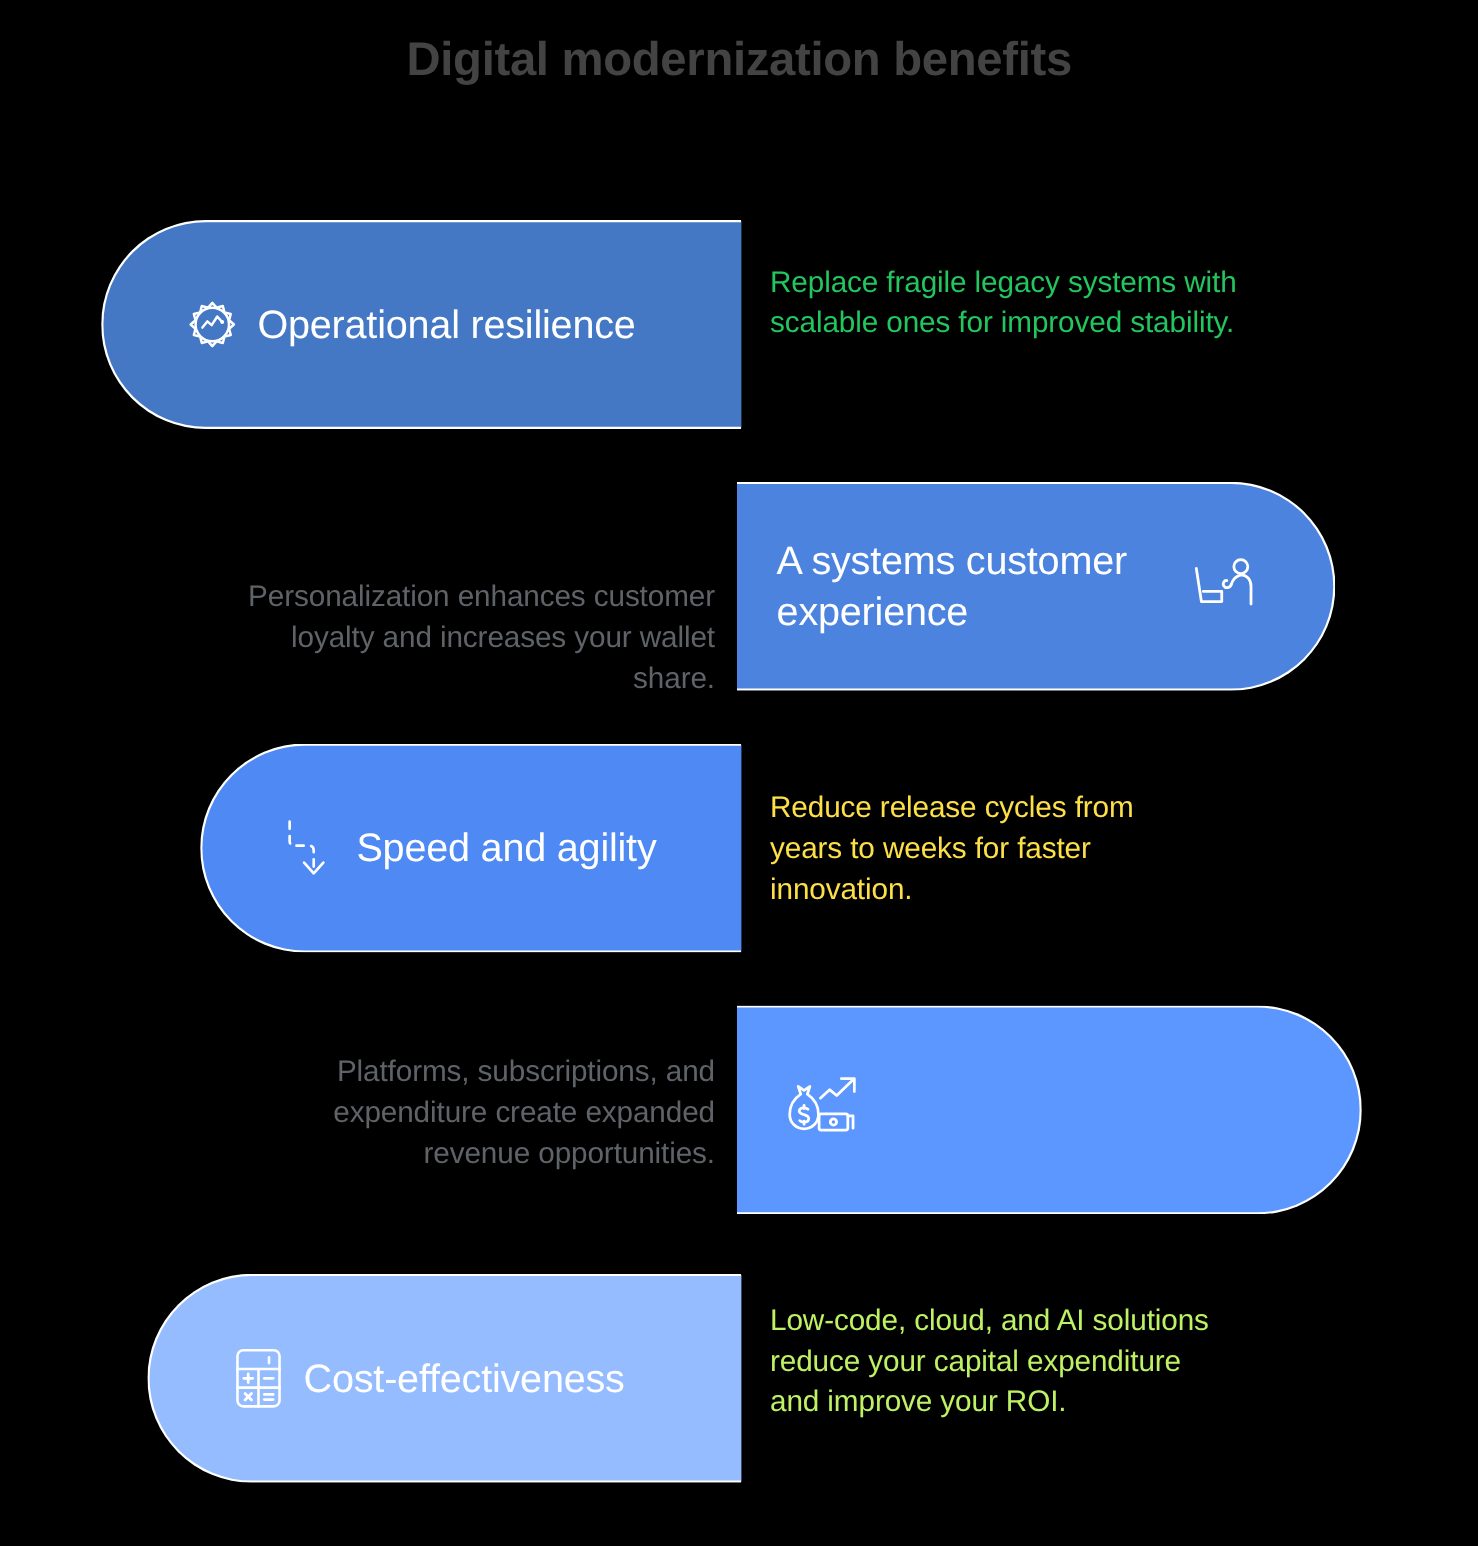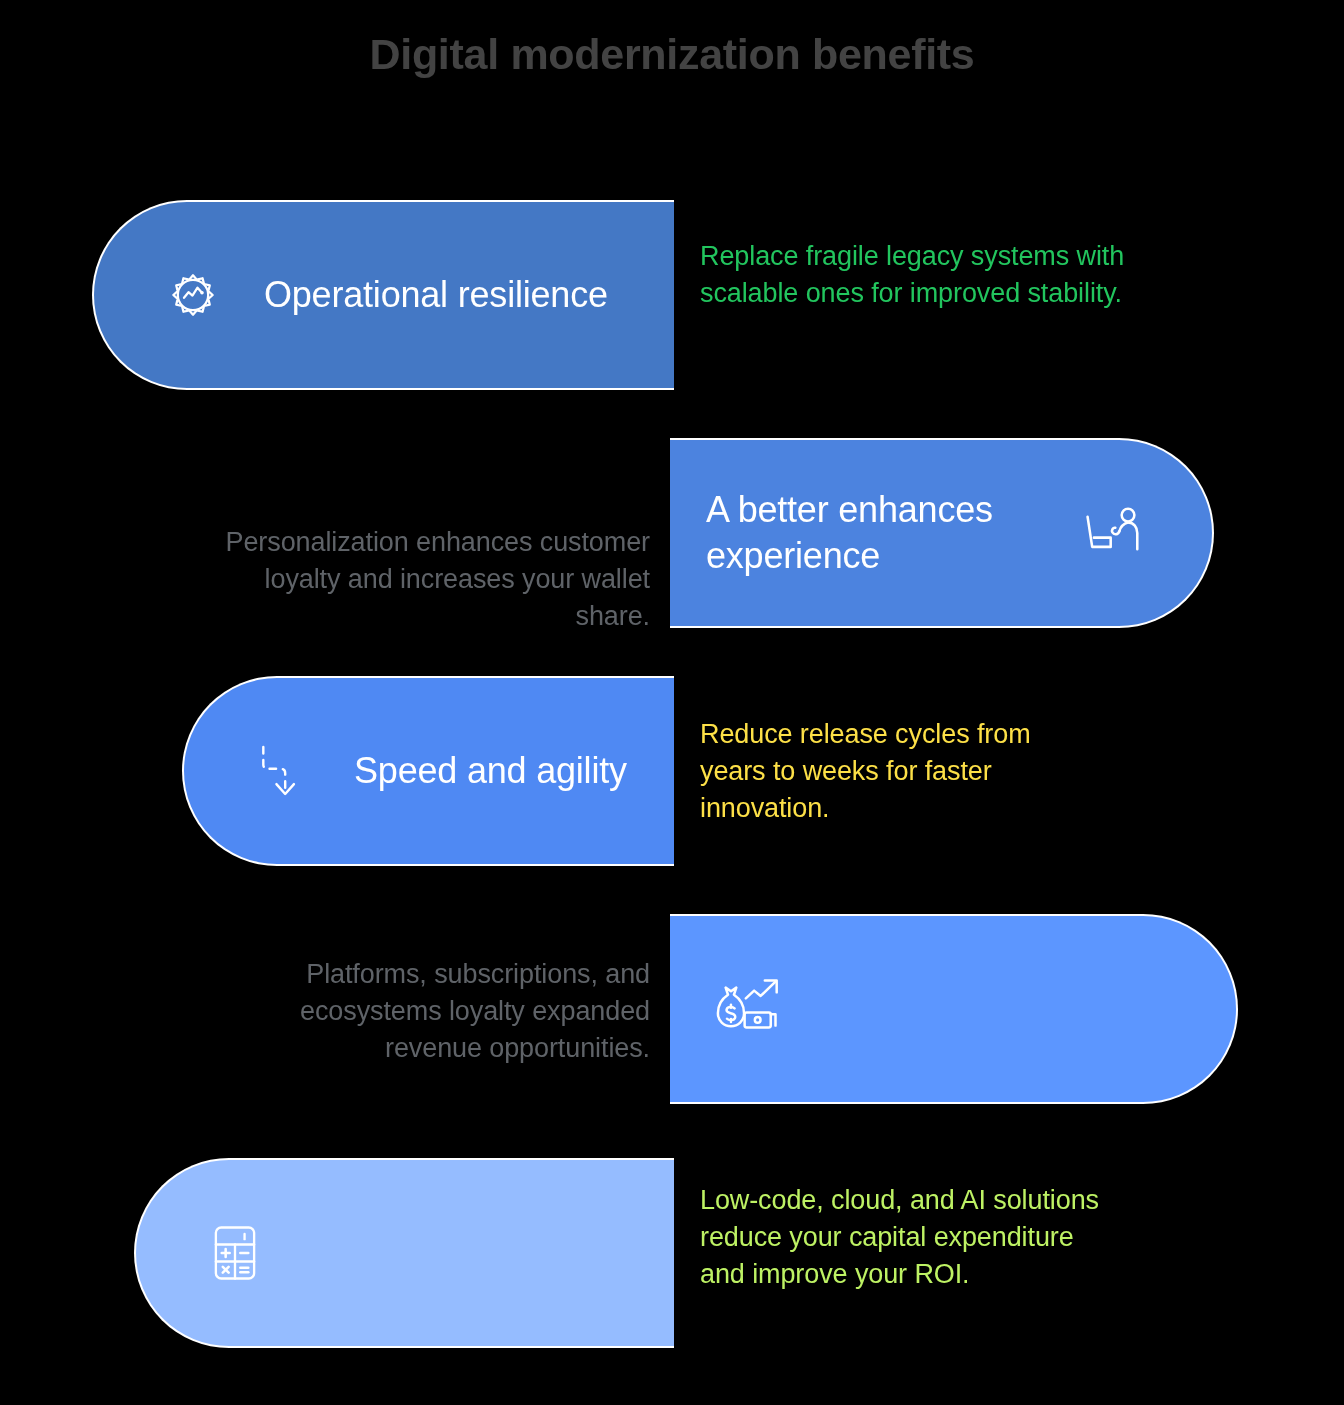--- a/index.html
+++ b/index.html
@@ -93,21 +93,21 @@
 
   .pill-label {
     color: #ffffff;
     font-size: 36px;
     font-weight: 400;
     line-height: 1.28;
     letter-spacing: -0.2px;
   }
 
   
-  .pill.left .pill-label { margin-left: 30px; }
+  .pill.left .pill-label { }
   .pill.right .pill-label { margin-right: 30px; }
   .pill.right .pill-inner { justify-content: space-between; }
 
   .desc {
     position: absolute;
     color: #5f6368;
     font-size: 27px;
     line-height: 1.37;
     font-weight: 400;
     letter-spacing: -0.1px;
@@ -154,21 +154,21 @@
         </span>
         <span class="pill-label">Operational resilience</span>
       </div>
     </div>
     <div class="desc to-right" style="color: #22c55e;">Replace fragile legacy systems with scalable ones for improved stability.</div>
   </div>
 
   <div class="row" id="row-2">
     <div class="pill right" style="background: rgb(76, 131, 223);">
       <div class="pill-inner">
-        <span class="pill-label">A better enhances experience</span>
+        <span class="pill-label">A systems customer experience</span>
         <span class="pill-icon">
           <svg width="74" height="74" viewBox="0 0 64 64" fill="none" stroke="#ffffff" stroke-width="2.2" stroke-linecap="round" stroke-linejoin="round">
             <path d="M10 18 L14 44 L30 44 L30 36 L15.5 36"></path>
             <circle cx="45" cy="16.5" r="5.5"></circle>
             <path d="M45 23 C50 23 53 27 53 32 L53 46"></path>
             <path d="M45 23 C41 24 38.5 27 37.5 30.5"></path>
             <path d="M37.5 30.5 C36.5 33.5 33 34 31.5 31.5 C30.5 29.5 32 27 34 27.5"></path>
           </svg>
         </span>
       </div>
@@ -202,21 +202,21 @@
             <line x1="18.5" y1="40.5" x2="18.5" y2="43"></line>
             <rect x="30" y="35" width="22" height="12.5" rx="1.6"></rect>
             <circle cx="41" cy="41.2" r="2.4"></circle>
             <path d="M52 36.5 L56 36.5 L56 46"></path>
             <polyline points="31,23 38,16.5 43.5,21 56,9"></polyline>
             <polyline points="47,8 57,8 57,18"></polyline>
           </svg>
         </span>
       </div>
     </div>
-    <div class="desc to-left" style="color: rgb(95, 99, 104);">Platforms, subscriptions, and ecosystems loyalty expanded revenue opportunities.</div>
+    <div class="desc to-left" style="color: rgb(95, 99, 104);">Platforms, subscriptions, and expenditure create expanded revenue opportunities.</div>
   </div>
 
   <div class="row" id="row-5">
     <div class="pill left" style="background: rgb(149, 188, 255);">
       <div class="pill-inner">
         <span class="pill-icon">
           <svg width="68" height="68" viewBox="0 0 64 64" fill="none" stroke="#ffffff" stroke-width="2.2" stroke-linecap="round" stroke-linejoin="round">
             <rect x="14" y="8" width="36" height="48" rx="5"></rect>
             <line x1="14" y1="24" x2="50" y2="24"></line>
             <line x1="14" y1="40" x2="50" y2="40"></line>
@@ -226,18 +226,19 @@
               <line x1="19.5" y1="32" x2="27" y2="32"></line>
               <line x1="23.2" y1="28.3" x2="23.2" y2="35.7"></line>
               <line x1="37" y1="32" x2="44.5" y2="32"></line>
               <line x1="20.5" y1="45" x2="26" y2="50.5"></line>
               <line x1="26" y1="45" x2="20.5" y2="50.5"></line>
               <line x1="37" y1="45.8" x2="44.5" y2="45.8"></line>
               <line x1="37" y1="50.2" x2="44.5" y2="50.2"></line>
             </g>
           </svg>
         </span>
+        <span class="pill-label">Cost-effectiveness</span>
       </div>
     </div>
     <div class="desc to-right" style="color: #bef264;">Low-code, cloud, and AI solutions reduce your capital expenditure and improve your ROI.</div>
   </div>
 
 </div>
 
 </body></html>

